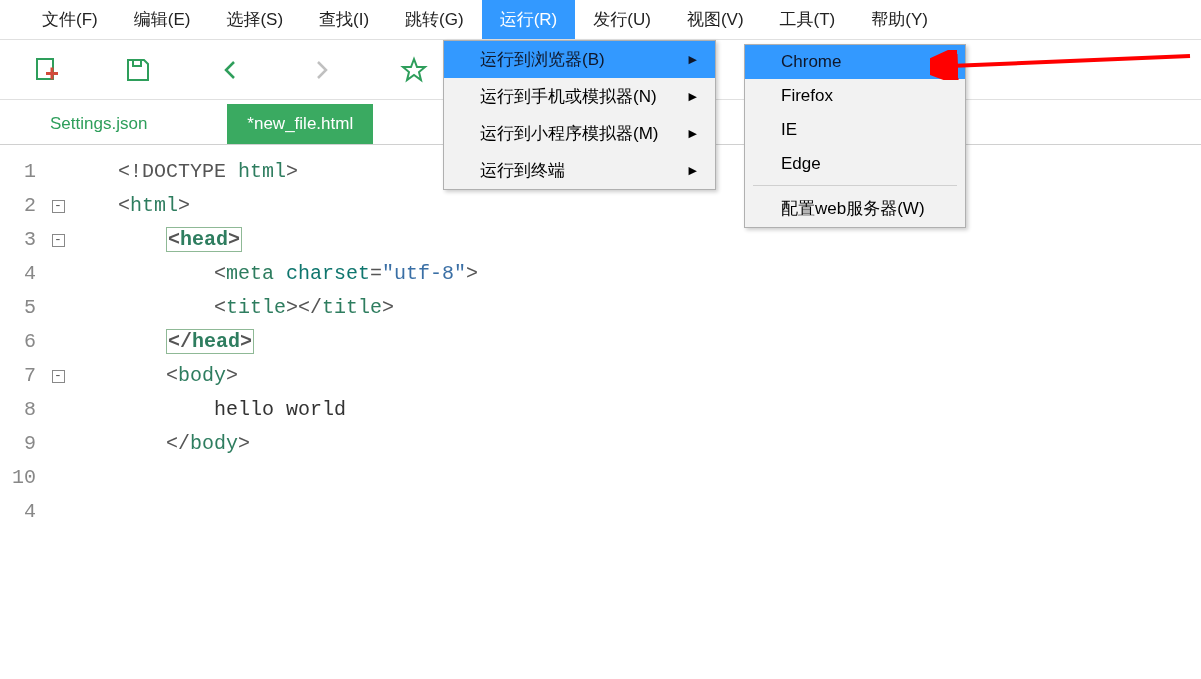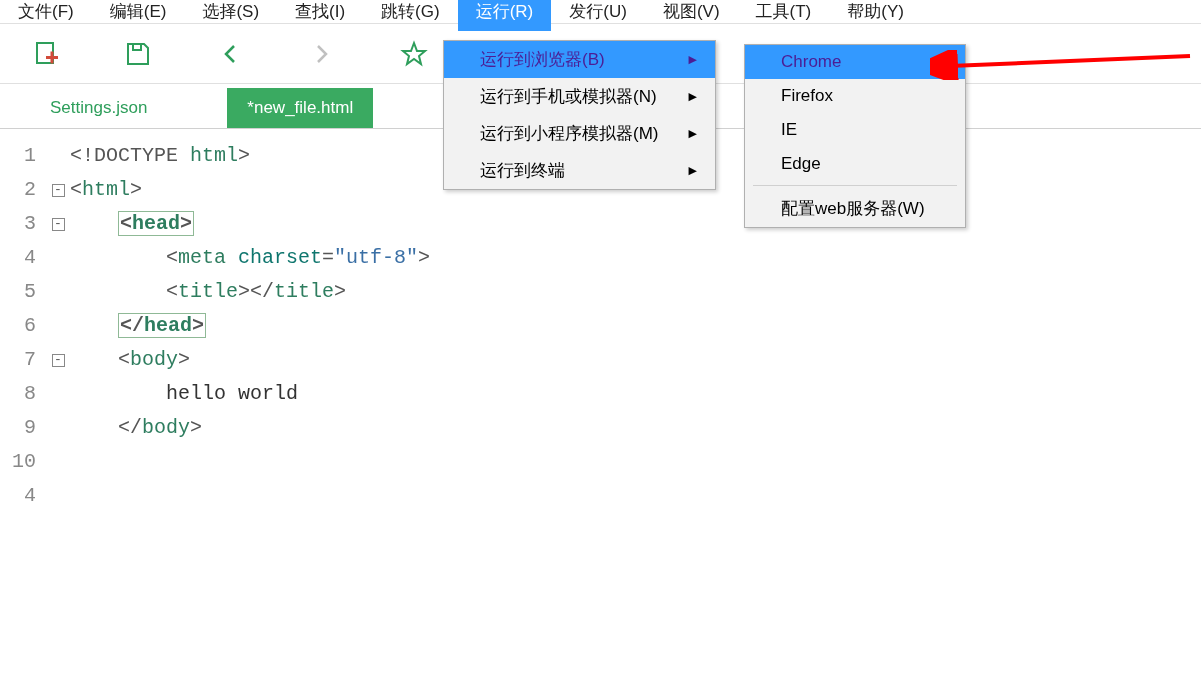--- a/index.html
+++ b/index.html
@@ -10,24 +10,24 @@
       width: 1201px;
       height: 679px;
       overflow: hidden;
       position: relative;
     }
 
     
     .menubar {
       display: flex;
       align-items: center;
-      height: 24px;
+      height: 40px;
       background: #fff;
       border-bottom: 1px solid #e0e0e0;
-      padding-left: 0;
+      padding-left: 24px;
     }
     .menu-item {
       padding: 8px 18px;
       cursor: default;
       font-size: 17px;
       color: #222;
     }
     .menu-item.active {
       background: #3399ff;
       color: #fff;
@@ -103,20 +103,21 @@
       border: 1px solid #888;
       line-height: 9px;
       font-size: 13px;
       text-align: center;
       color: #555;
       position: relative;
       top: -2px;
     }
     .code {
       position: relative;
+      margin-left: 48px;
     }
     .code .line { white-space: pre; }
     .punct { color: #555; }
     .tagname { color: #2e7d5f; }
     .attr { color: #0f766e; }
     .string { color: #3a6fa5; }
     .plain { color: #333; }
     .boxed-tag {
       border: 1px solid #8fb996;
       padding: 0 1px;
@@ -134,21 +135,21 @@
     .dd-item {
       display: flex;
       align-items: center;
       justify-content: space-between;
       padding: 7px 18px 7px 36px;
       cursor: default;
       min-width: 260px;
     }
     .dd-item.highlight {
       background: #3399ff;
-      color: #4c1d95;
+      color: #0f172a;
     }
     .dd-arrow {
       font-size: 11px;
       margin-left: 30px;
     }
     .dd-sep {
       height: 1px;
       background: #d0d0d0;
       margin: 4px 8px;
     }

